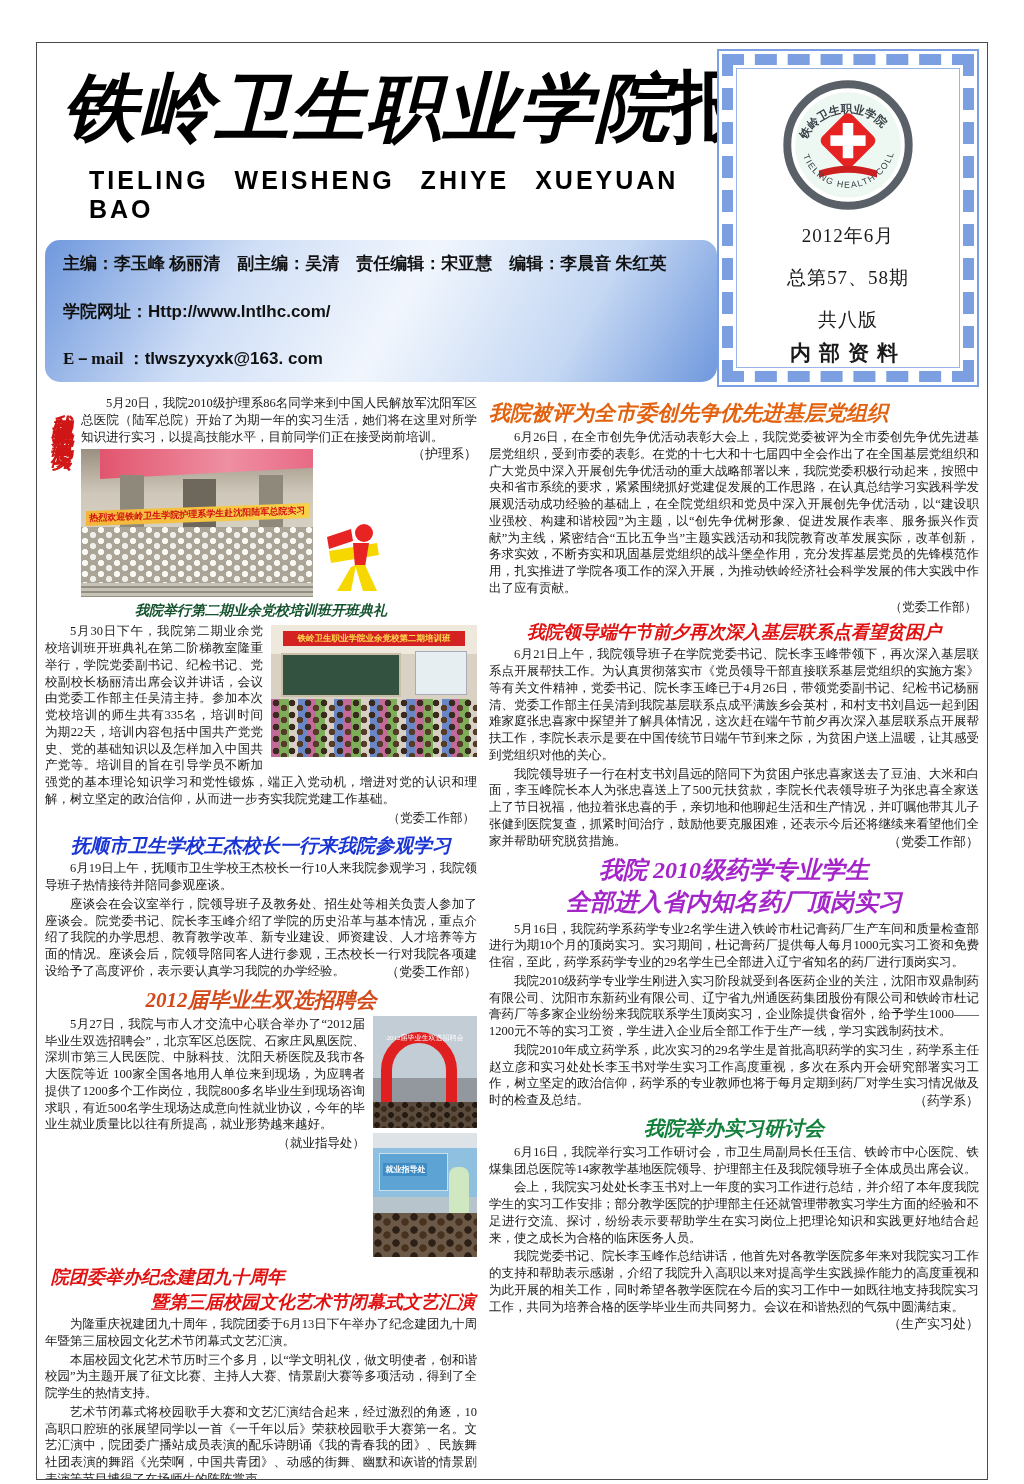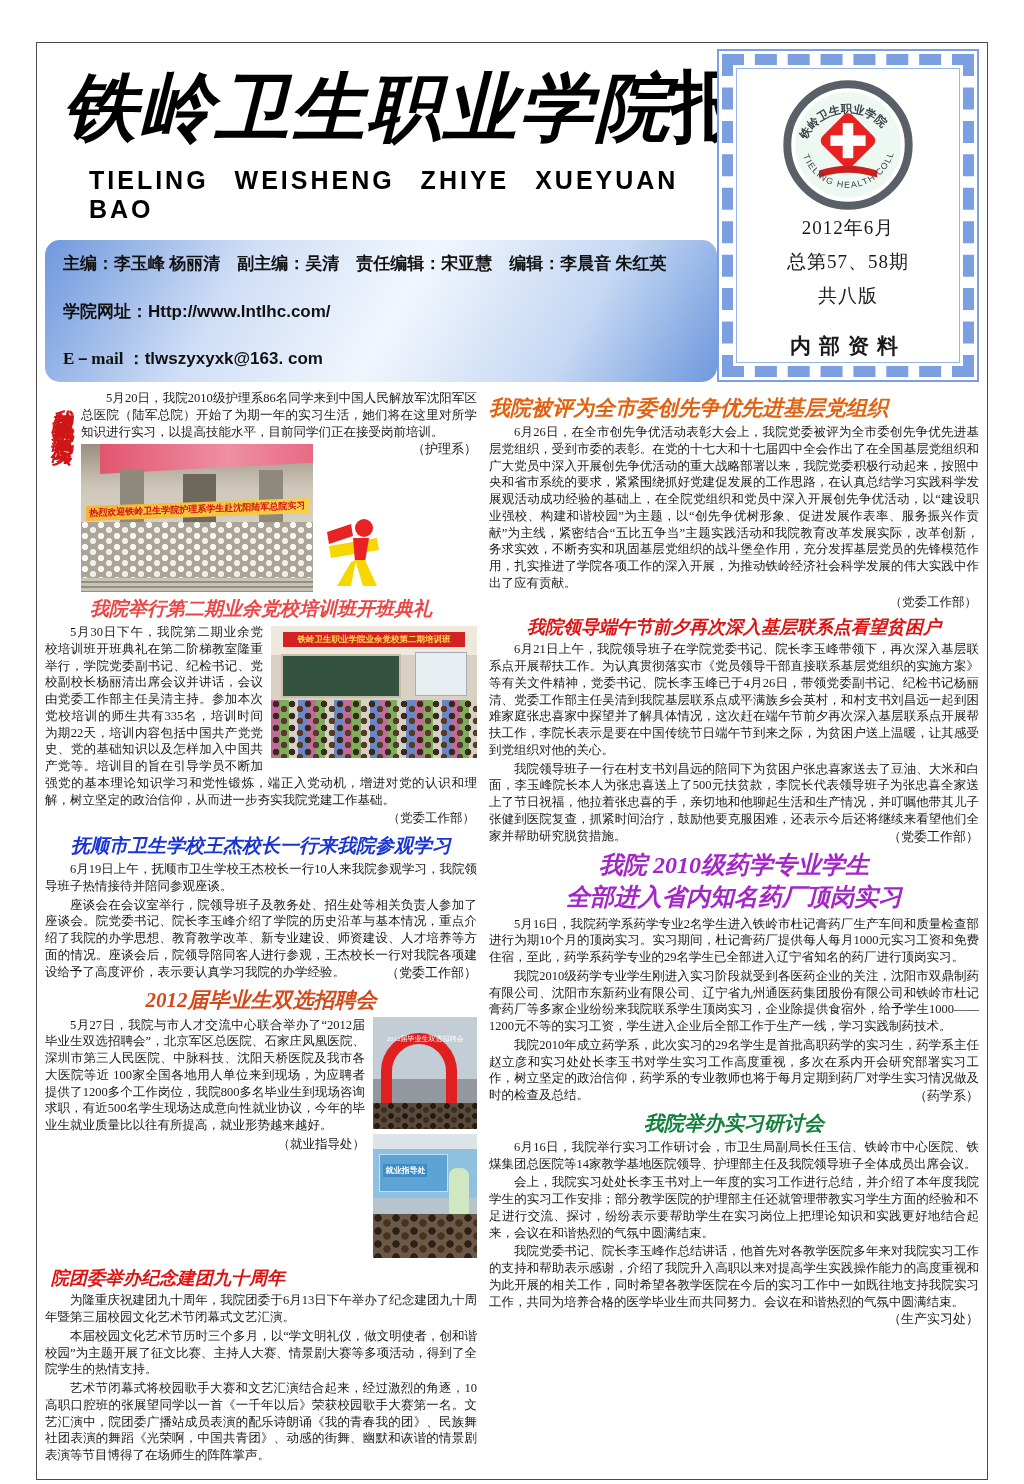--- a/index.html
+++ b/index.html
@@ -19,36 +19,36 @@
   .infobar{margin:16px 0 0 0;height:118px;border-radius:15px;
      background:linear-gradient(120deg,#6f98dd 0%,#cfdef6 28%,#f1f6fd 52%,#c4d7f3 78%,#6f98dd 100%);
      padding:12px 18px;display:flex;flex-direction:column;justify-content:space-between;
      font-size:17px;font-weight:bold;color:#111;}
   .latin{font-family:"Liberation Sans","DejaVu Sans",sans-serif;}
 
   .issue-box{width:252px;flex:0 0 252px;border:2px solid #7b9fe0;padding:3px;background:#fff;}
   .issue-inner{border:11px dashed #7b9fe0;padding:3px;height:calc(100% - 28px);}
   .issue-core{border:1px solid #9ab4e8;height:100%;display:flex;flex-direction:column;
               align-items:center;justify-content:flex-start;padding-top:10px;box-sizing:border-box;}
-  .issue-text{font-size:19px;margin-top:0;letter-spacing:1px;text-align:center;line-height:34px;}
-  .issue-label{font-size:21px;font-weight:bold;letter-spacing:8px;margin-top:19px;}
+  .issue-text{font-size:19px;margin-top:8px;letter-spacing:1px;text-align:center;line-height:34px;}
+  .issue-label{font-size:21px;font-weight:bold;letter-spacing:8px;margin-top:2px;}
 
   
   .columns{display:flex;gap:12px;margin-top:8px;}
   .col-left{width:432px;flex:0 0 432px;min-width:0;}
   .col-right{flex:1;min-width:0;}
   .para{margin:0 0 2px 0;text-align:justify;text-indent:2em;font-size:12.5px;line-height:1.34;}
   .byline{ text-align:right;font-size:12.5px;margin:0 2px 2px 0;}
   .byline-inline{float:right;font-size:13px;}
   .headline{font-weight:bold;font-style:italic;margin:6px 0 4px 0;line-height:1.15;}
   .h-center{text-align:center;}
   .h-orange{color:#e2620f;font-size:21px;}
   .h-orange2{color:#d4491a;font-size:21px;}
   .h-red{color:#e01212;font-size:18px;}
-  .h-magenta{color:#ef4444;font-size:19px;}
+  .h-magenta{color:#14532d;font-size:14px;}
   .h-blue{color:#1a35d4;font-size:19px;}
   .h-purple{color:#a426c9;font-size:24px;}
   .h-green{color:#13813c;font-size:20px;}
 
   .art{overflow:visible;}
   .art:after{content:"";display:block;clear:both;}
 
   
   .art1row{display:flex;}
   .v-strip{writing-mode:vertical-rl;color:#d01616;font-weight:bold;font-style:italic;
@@ -225,20 +225,21 @@
               <div class="booth-person"></div>
               <div class="booth-crowd"></div>
             </div>
           </div>
           <p class="para">5月27日，我院与市人才交流中心联合举办了“2012届毕业生双选招聘会”，北京军区总医院、石家庄凤凰医院、深圳市第三人民医院、中脉科技、沈阳天桥医院及我市各大医院等近 100家全国各地用人单位来到现场，为应聘者提供了1200多个工作岗位，我院800多名毕业生到现场咨询求职，有近500名学生现场达成意向性就业协议，今年的毕业生就业质量比以往有所提高，就业形势越来越好。</p>
           <div class="byline">（就业指导处）</div>
         </div>
 
         <div class="art">
           <h3 class="headline h-red a5-h1">院团委举办纪念建团九十周年</h3>
+          <h3 class="headline h-red a5-h2">暨第三届校园文化艺术节闭幕式文艺汇演</h3>
           <p class="para">为隆重庆祝建团九十周年，我院团委于6月13日下午举办了纪念建团九十周年暨第三届校园文化艺术节闭幕式文艺汇演。</p>
           <p class="para">本届校园文化艺术节历时三个多月，以“学文明礼仪，做文明使者，创和谐校园”为主题开展了征文比赛、主持人大赛、情景剧大赛等多项活动，得到了全院学生的热情支持。</p>
           <p class="para">艺术节闭幕式将校园歌手大赛和文艺汇演结合起来，经过激烈的角逐，10高职口腔班的张展望同学以一首《一千年以后》荣获校园歌手大赛第一名。文艺汇演中，院团委广播站成员表演的配乐诗朗诵《我的青春我的团》、民族舞社团表演的舞蹈《光荣啊，中国共青团》、动感的街舞、幽默和诙谐的情景剧表演等节目博得了在场师生的阵阵掌声。</p>
 
         </div>
       </div>
 
       <div class="col-right">
 
         <div class="art">
@@ -257,19 +258,19 @@
           <h3 class="headline h-purple h-center">我院 2010级药学专业学生</h3>
           <h3 class="headline h-purple h-center" style="margin-top:0;">全部进入省内知名药厂顶岗实习</h3>
           <p class="para">5月16日，我院药学系药学专业2名学生进入铁岭市杜记膏药厂生产车间和质量检查部进行为期10个月的顶岗实习。实习期间，杜记膏药厂提供每人每月1000元实习工资和免费住宿，至此，药学系药学专业的29名学生已全部进入辽宁省知名的药厂进行顶岗实习。</p>
           <p class="para">我院2010级药学专业学生刚进入实习阶段就受到各医药企业的关注，沈阳市双鼎制药有限公司、沈阳市东新药业有限公司、辽宁省九州通医药集团股份有限公司和铁岭市杜记膏药厂等多家企业纷纷来我院联系学生顶岗实习，企业除提供食宿外，给予学生1000——1200元不等的实习工资，学生进入企业后全部工作于生产一线，学习实践制药技术。</p>
           <p class="para"><span>我院2010年成立药学系，此次实习的29名学生是首批高职药学的实习生，药学系主任赵立彦和实习处处长李玉书对学生实习工作高度重视，多次在系内开会研究部署实习工作，树立坚定的政治信仰，药学系的专业教师也将于每月定期到药厂对学生实习情况做及时的检查及总结。</span><span class="byline-inline">（药学系）</span></p>
         </div>
 
         <div class="art">
           <h3 class="headline h-green h-center">我院举办实习研讨会</h3>
           <p class="para">6月16日，我院举行实习工作研讨会，市卫生局副局长任玉信、铁岭市中心医院、铁煤集团总医院等14家教学基地医院领导、护理部主任及我院领导班子全体成员出席会议。</p>
-          <p class="para">会上，我院实习处处长李玉书对上一年度的实习工作进行总结，并介绍了本年度我院学生的实习工作安排；部分教学医院的护理部主任还就管理带教实习学生方面的经验和不足进行交流、探讨，纷纷表示要帮助学生在实习岗位上把理论知识和实践更好地结合起来，会议在和谐热烈的气氛中圆满结束。</p>
+          <p class="para">会上，我院实习处处长李玉书对上一年度的实习工作进行总结，并介绍了本年度我院学生的实习工作安排；部分教学医院的护理部主任还就管理带教实习学生方面的经验和不足进行交流、探讨，纷纷表示要帮助学生在实习岗位上把理论知识和实践更好地结合起来，使之成长为合格的临床医务人员。</p>
           <p class="para"><span>我院党委书记、院长李玉峰作总结讲话，他首先对各教学医院多年来对我院实习工作的支持和帮助表示感谢，介绍了我院升入高职以来对提高学生实践操作能力的高度重视和为此开展的相关工作，同时希望各教学医院在今后的实习工作中一如既往地支持我院实习工作，共同为培养合格的医学毕业生而共同努力。会议在和谐热烈的气氛中圆满结束。</span><span class="byline-inline">（生产实习处）</span></p>
         </div>
       </div>
     </div>
   </div>
 </div>
 
 </body></html>

